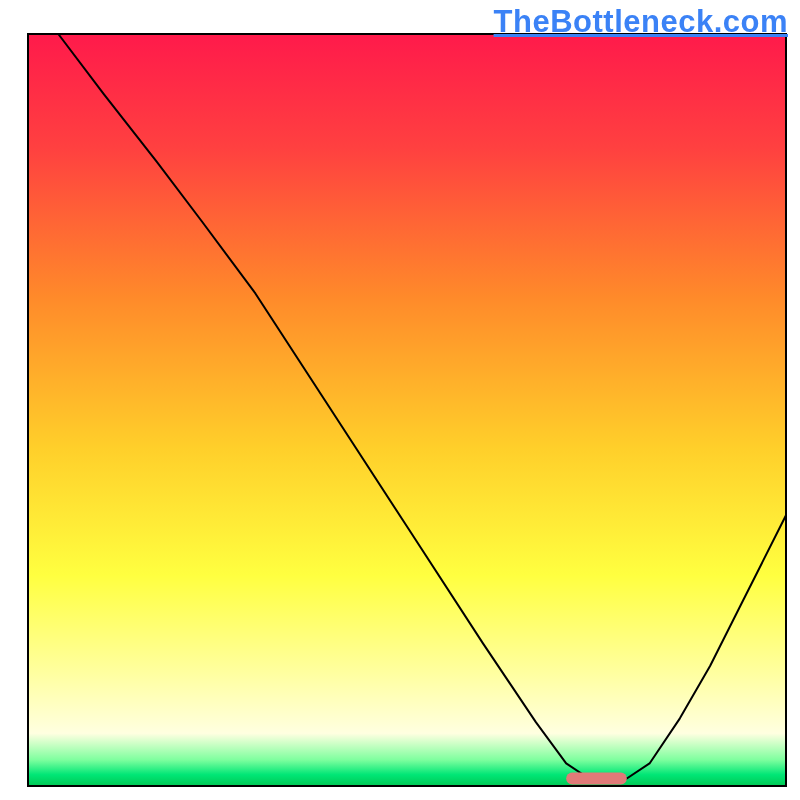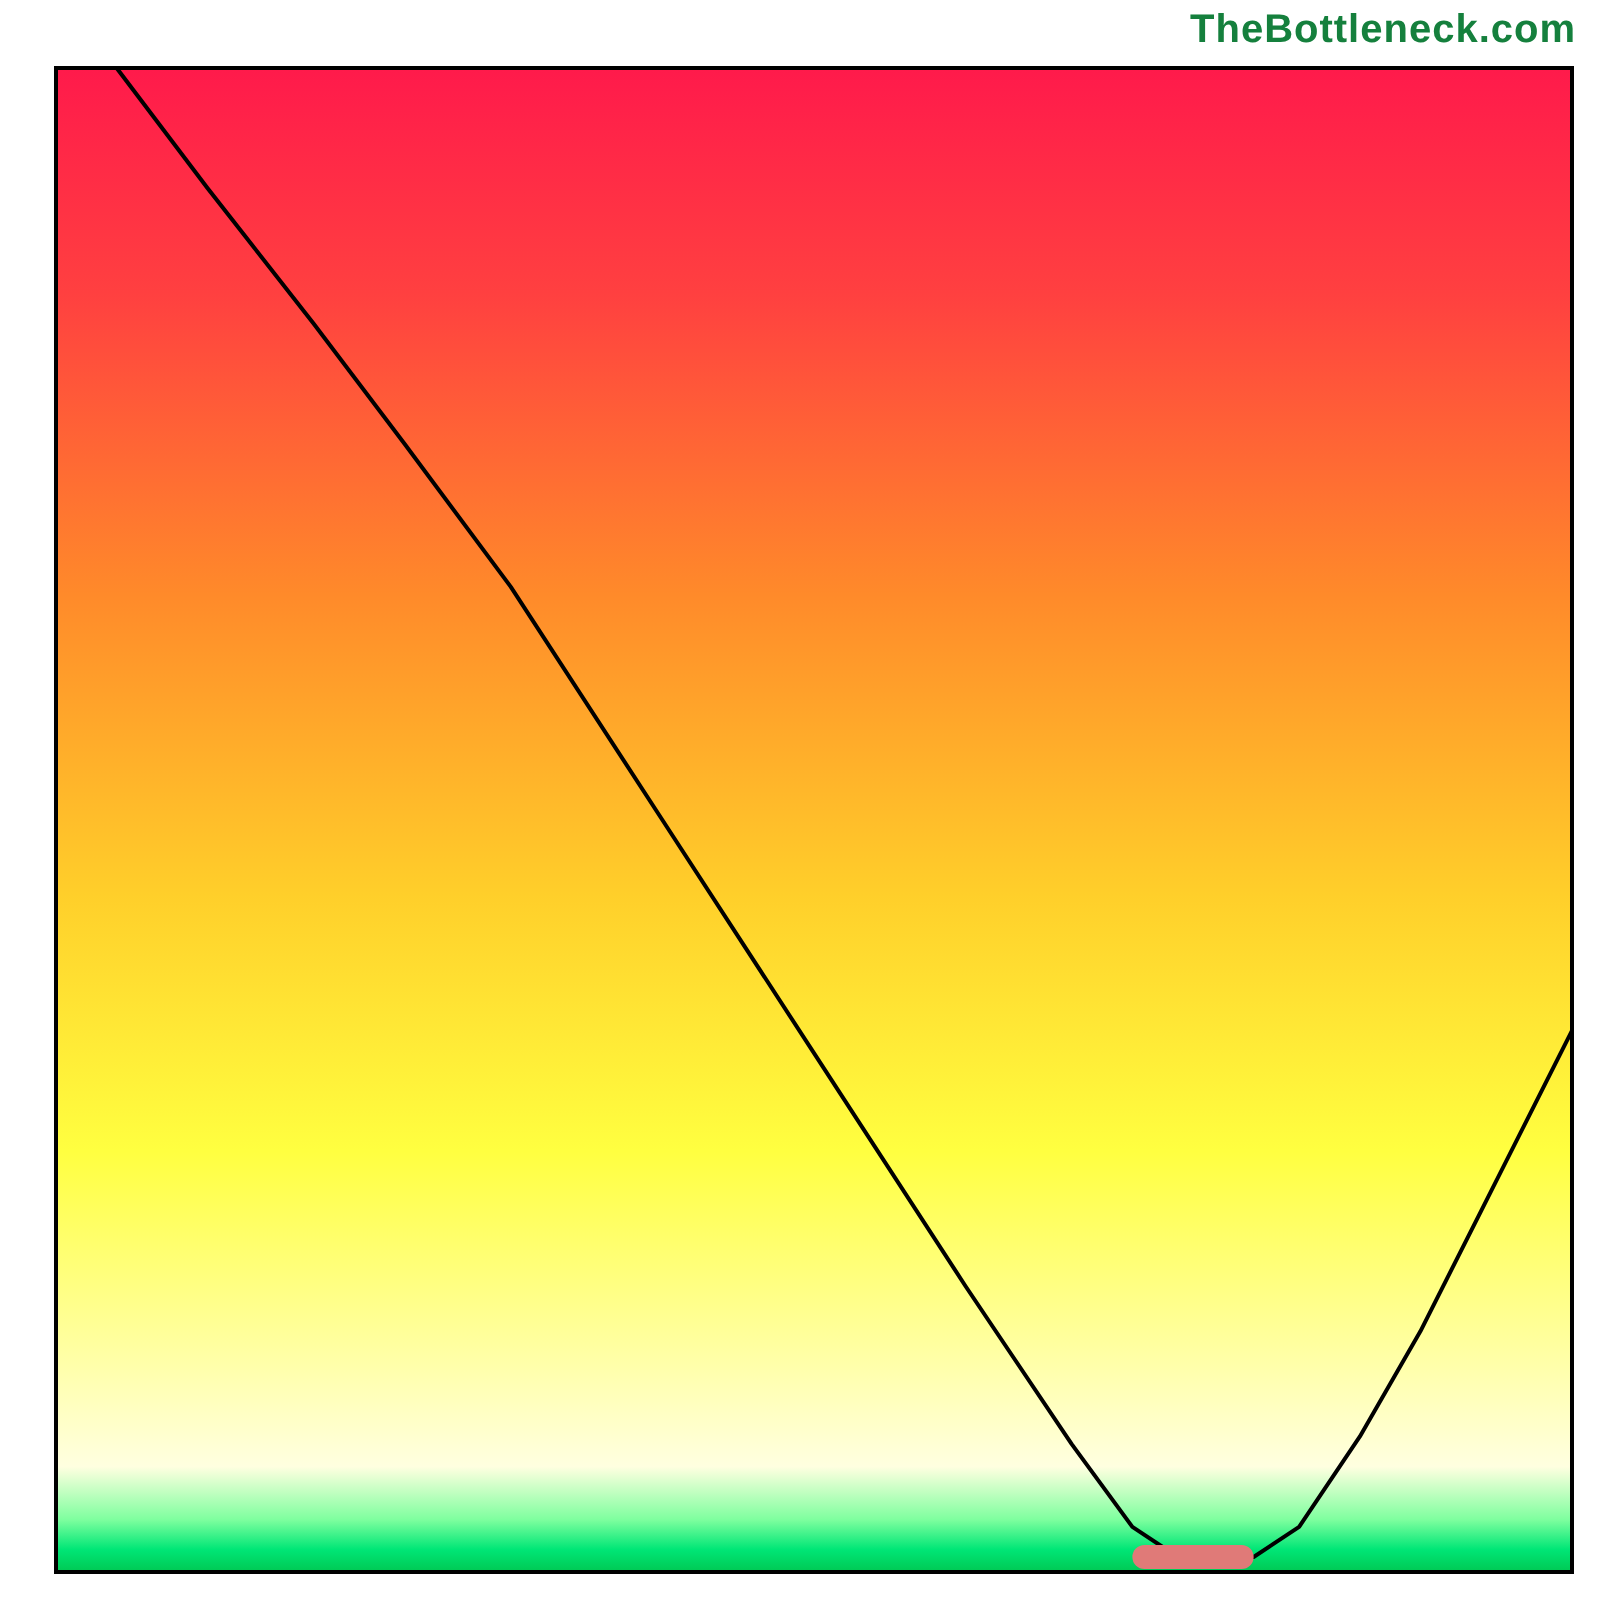--- a/index.html
+++ b/index.html
@@ -13,25 +13,26 @@
   }
   .wrapper {
     position: relative;
     width: 800px;
     height: 800px;
   }
   .watermark {
     position: absolute;
     top: 4px;
     right: 12px;
-    font-size: 20px;
+    font-size: 31px;
     font-weight: 600;
-    color: #15803d;
+    color: #3b82f6;
     letter-spacing: 0.5px;
     z-index: 5;
+    text-decoration: underline;
   }
   svg {
     display: block;
   }
 </style>
 </head>
 <body>
 
 <div class="wrapper">
 

